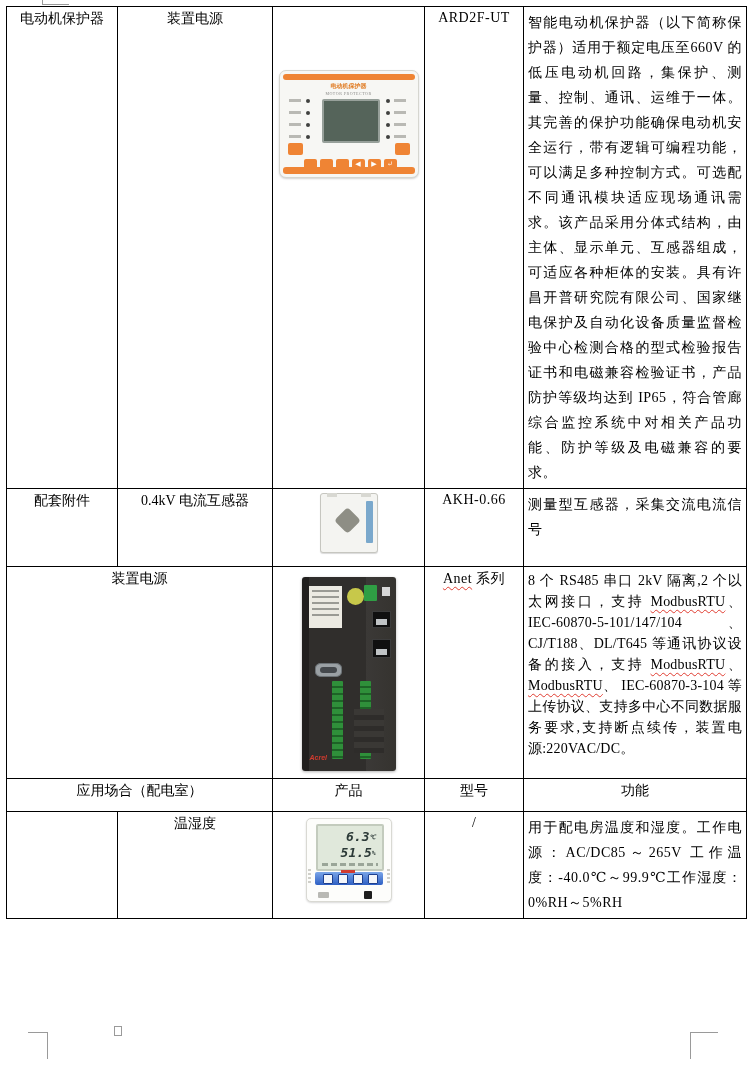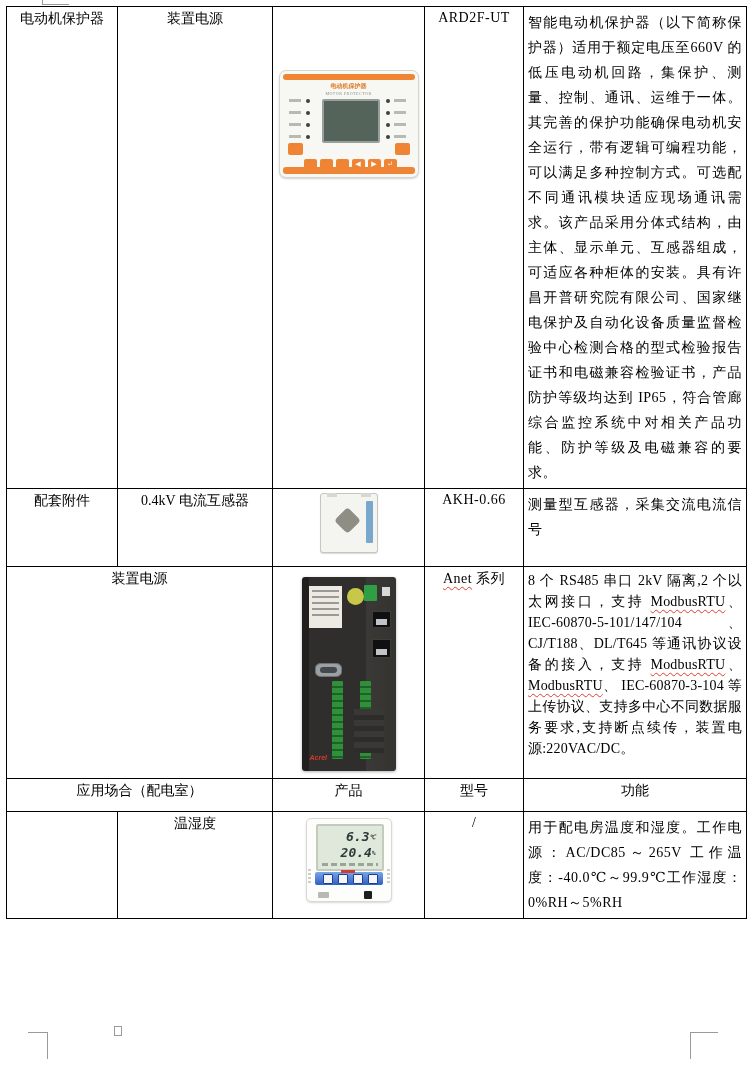--- a/index.html
+++ b/index.html
@@ -195,21 +195,21 @@
       <td class="cen mid">功能</td>
     </tr>
 
     <tr class="r6">
       <td class="bb"></td>
       <td class="cen mid bb">温湿度</td>
       <td class="bb">
         <div class="imgbox th" style="margin-top:3px">
           <div class="lcd">
             <div class="val" style="top:4px"><span>6.3</span><span class="unit">℃</span></div>
-            <div class="val" style="top:20px"><span>20.4</span><span class="unit">%</span></div>
+            <div class="val" style="top:20px"><span>51.5</span><span class="unit">%</span></div>
             <div class="lcdfoot"></div>
           </div>
           <div class="bluebar">
             <div class="redseg"></div>
             <div class="tbtn" style="left:8px"></div>
             <div class="tbtn" style="left:23px"></div>
             <div class="tbtn" style="left:38px"></div>
             <div class="tbtn" style="left:53px"></div>
           </div>
           <div class="vent" style="left:1px;top:50px"></div>

